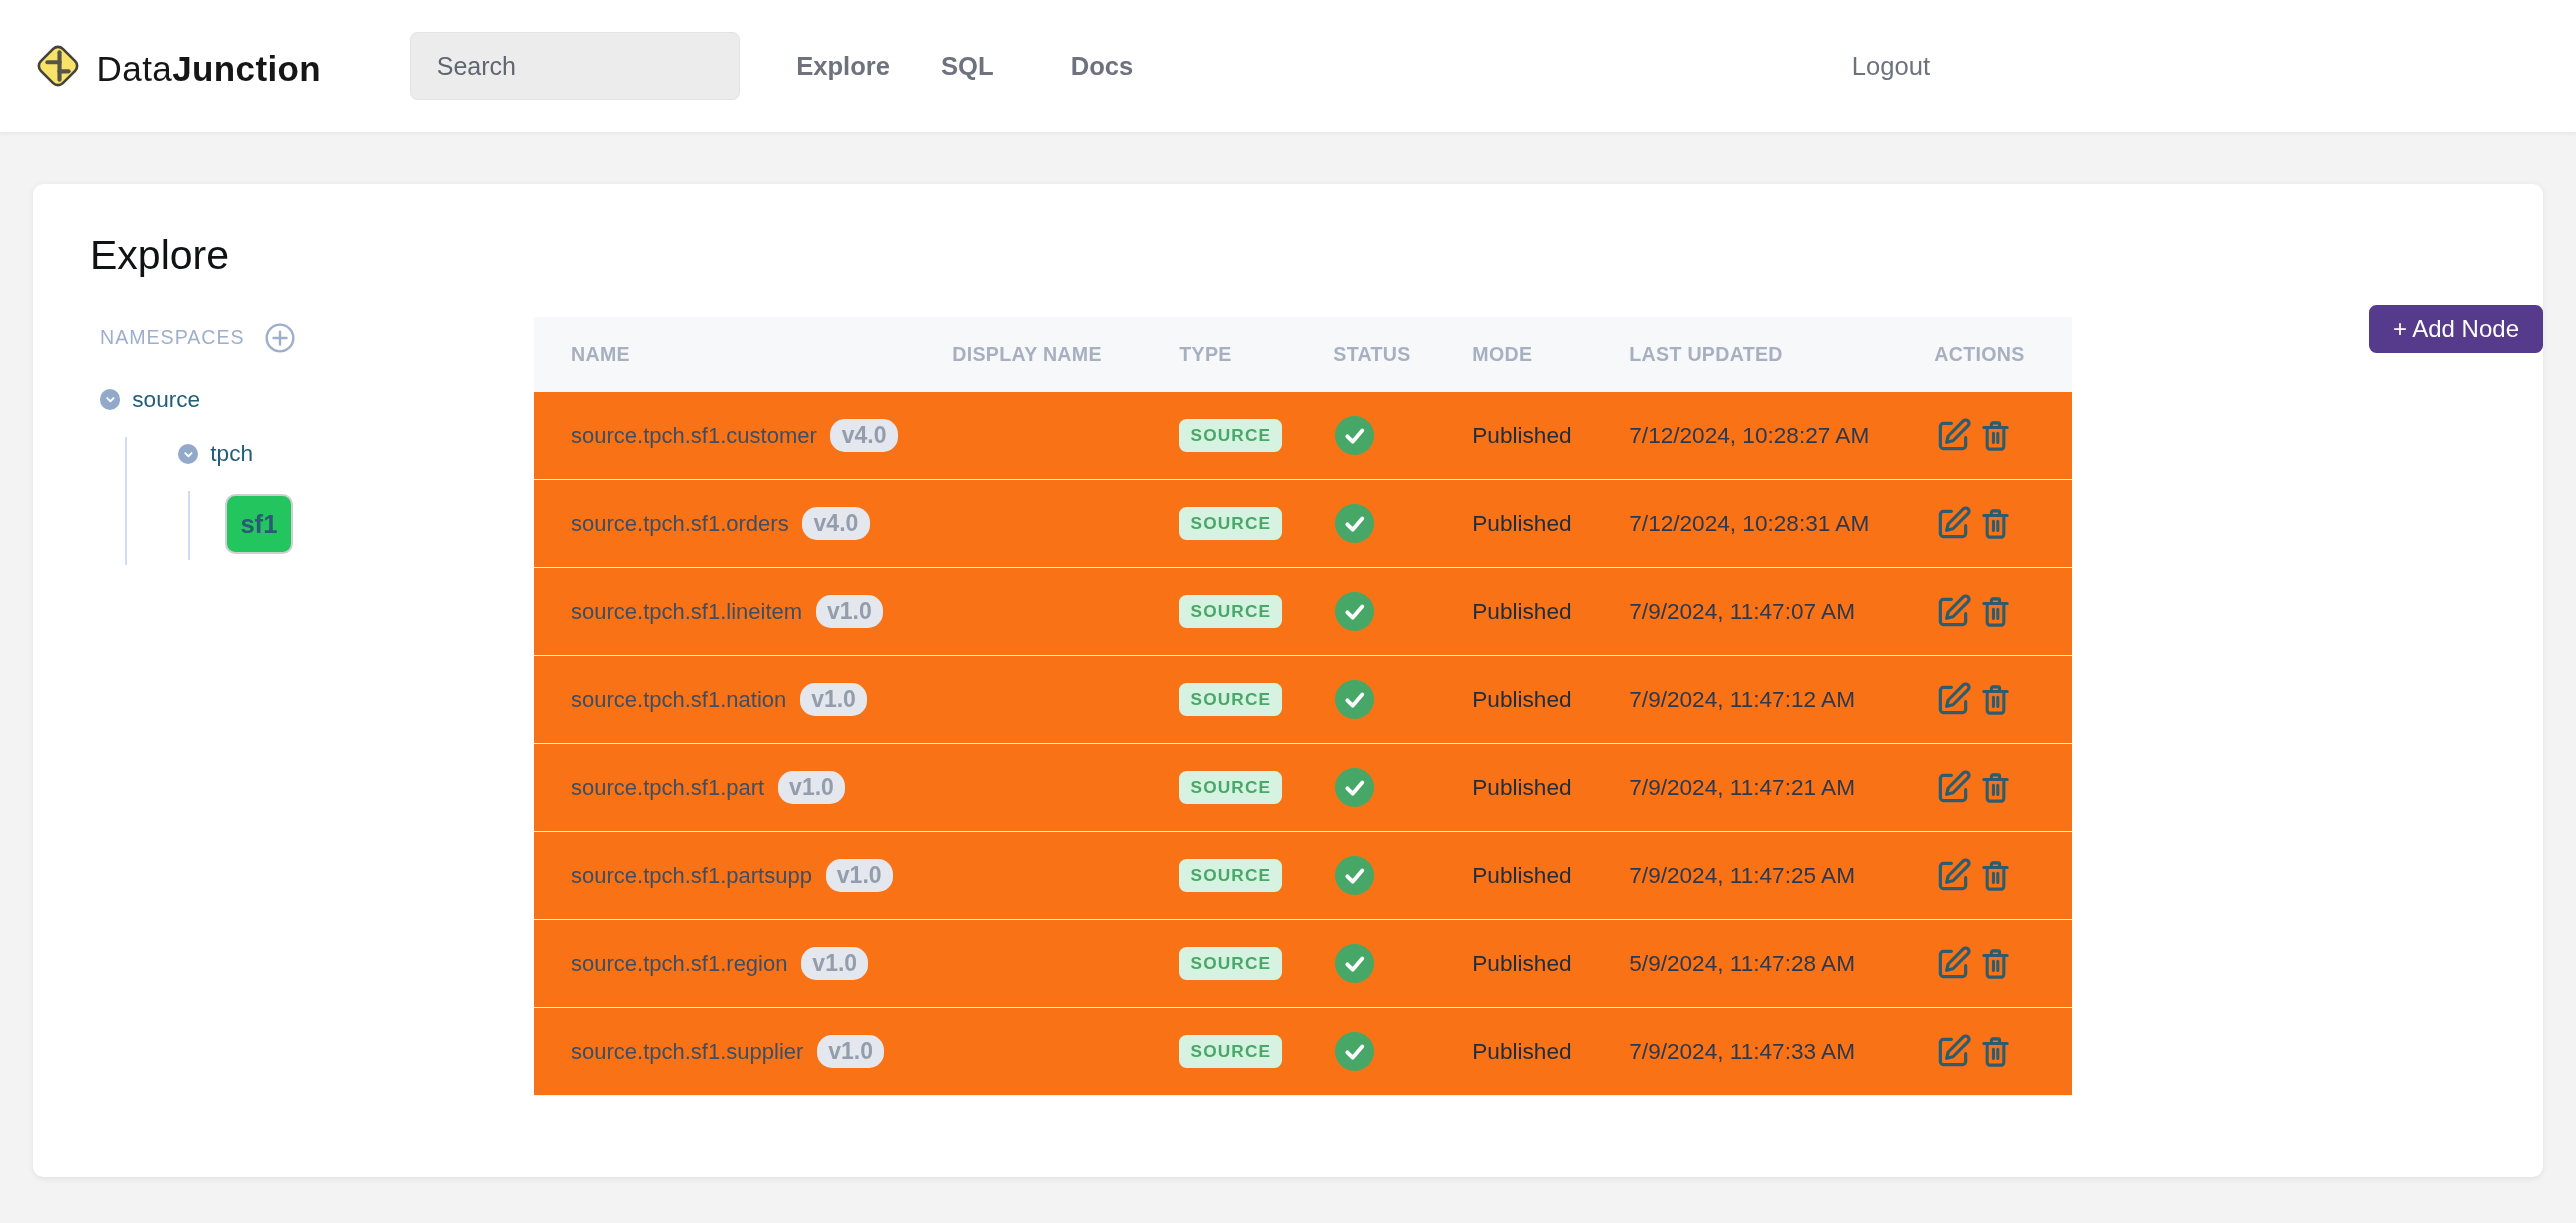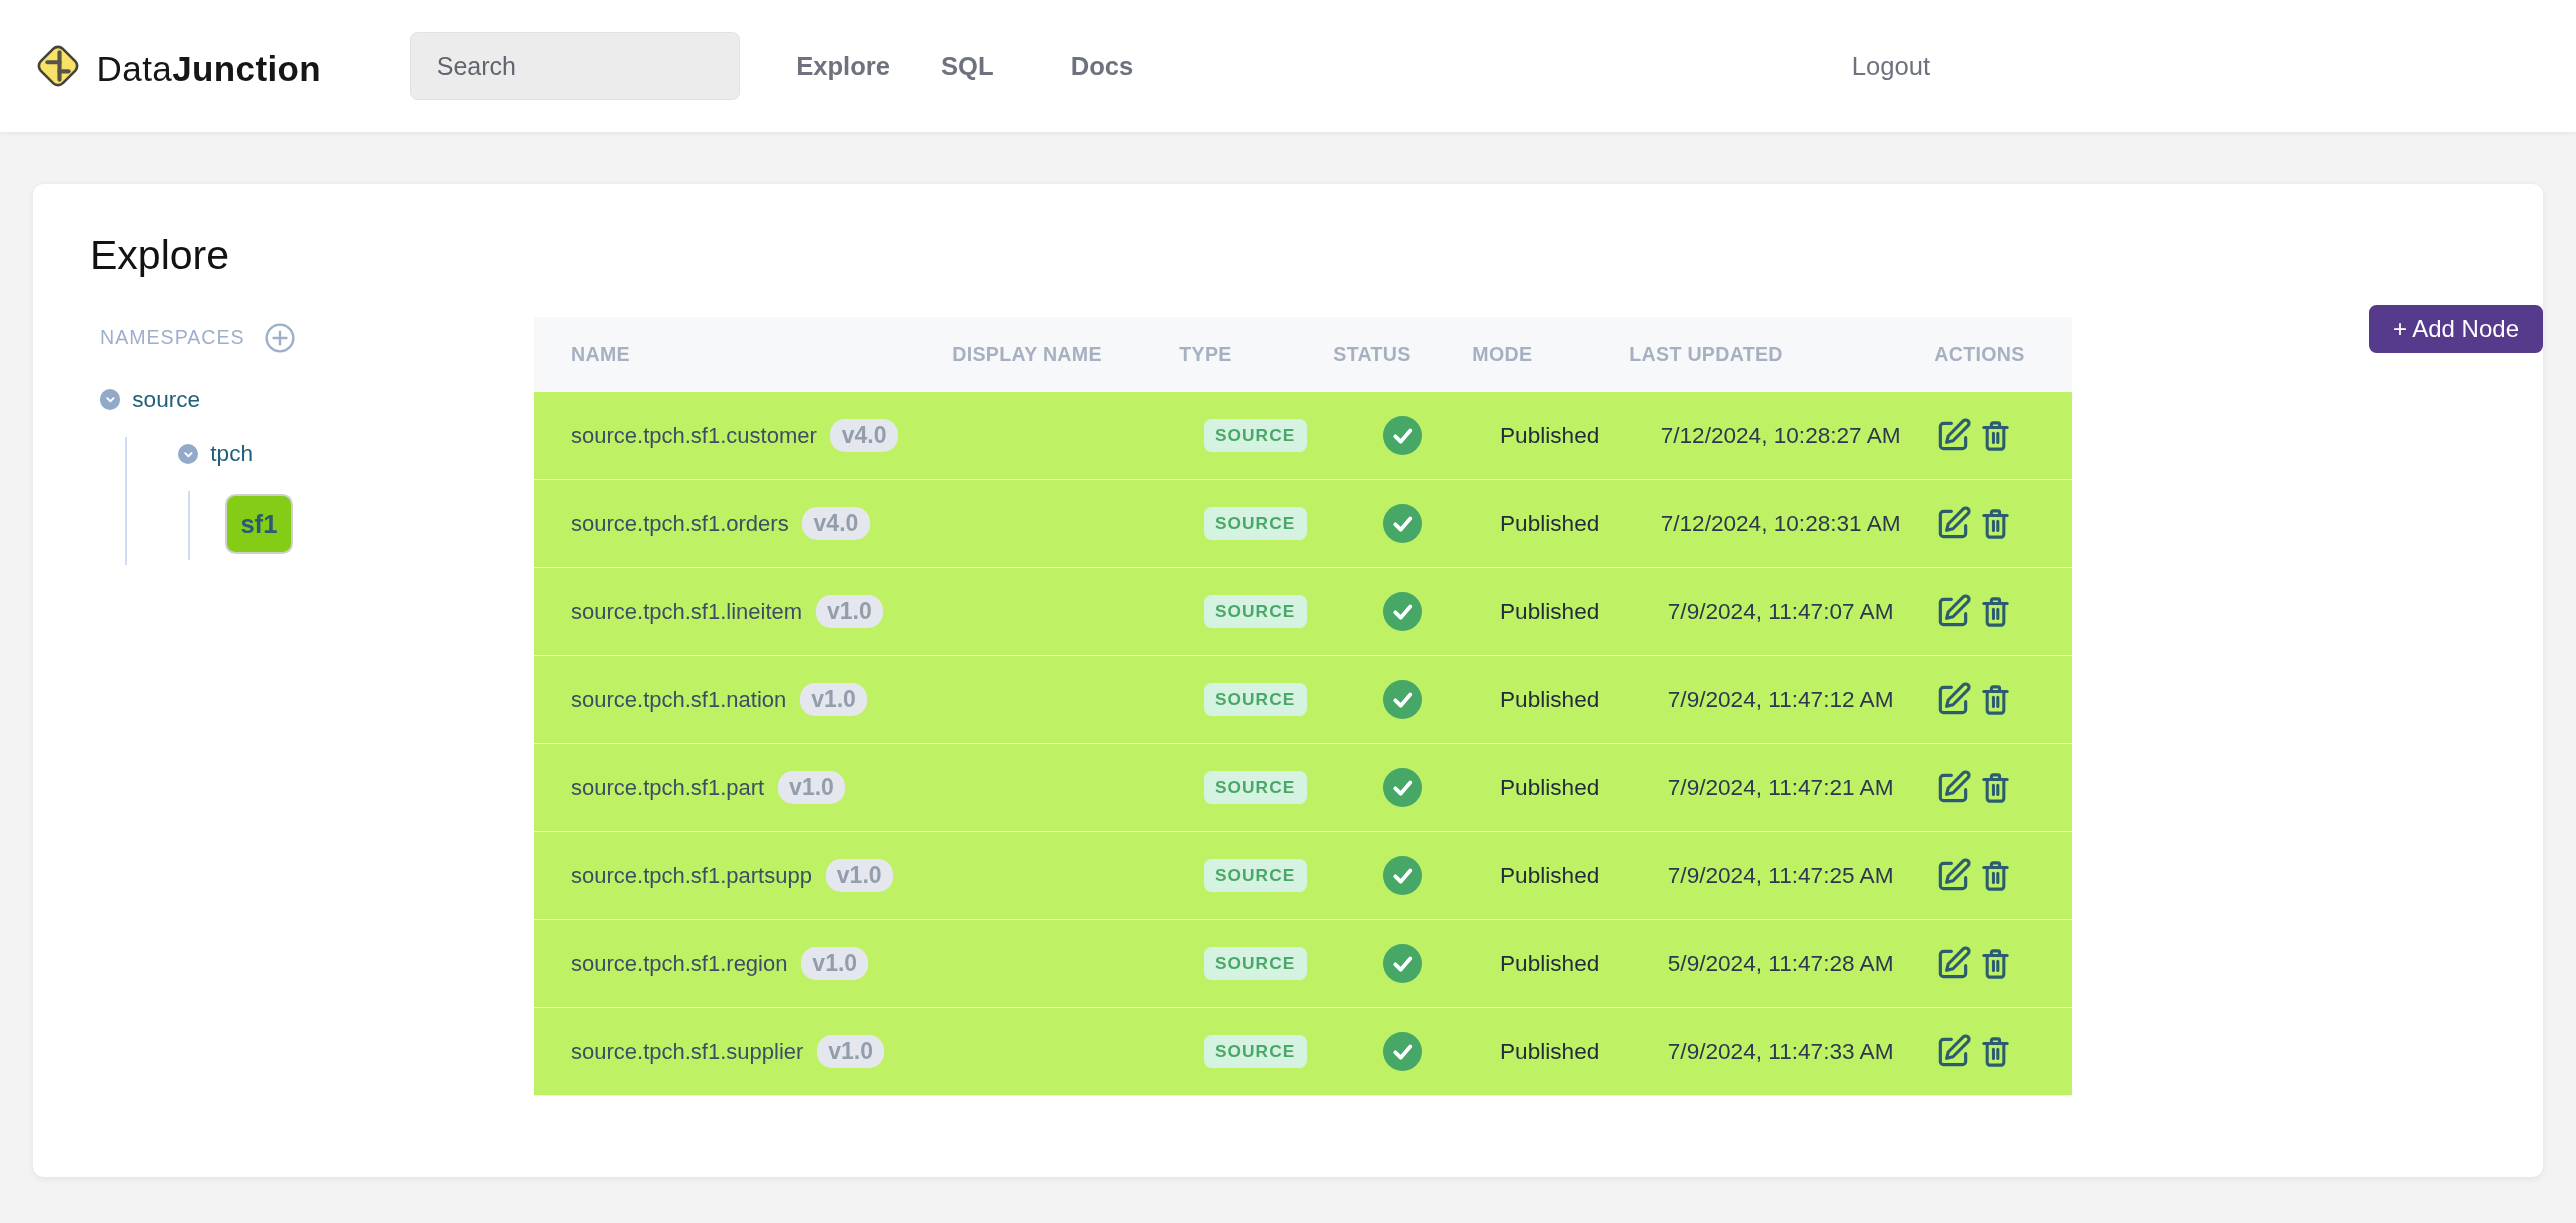--- a/index.html
+++ b/index.html
@@ -70,38 +70,38 @@
   .chev {
     width: 20.3px; height: 20.3px; border-radius: 50%;
     background: #93a9ca; display: inline-flex; align-items: center; justify-content: center;
     flex: 0 0 auto;
   }
   .tree-children-1 { margin-left: 25px; border-left: 2.3px solid #cfdDF4; padding-left: 51px; margin-top: 21px; padding-top: 1.5px; padding-bottom: 4.5px; }
   .tree-children-2 { margin-left: 9.8px; border-left: 2.3px solid #cfdDF4; padding-left: 35px; margin-top: 21px; padding-top: 3px; padding-bottom: 6px; }
   .ns-chip {
     display: inline-flex; align-items: center; justify-content: center;
     min-width: 57px; height: 60px; padding: 0 13.6px;
-    background: #84cc16; border: 2.3px solid #cfcfcf; border-radius: 10.5px;
+    background: #22c55e; border: 2.3px solid #cfcfcf; border-radius: 10.5px;
     font-size: 25.6px; font-weight: 700; color: #2b5b74; cursor: pointer;
   }
 
   
   .table-wrap { width: 1538px; flex: 0 0 auto; }
   .thead, .tr {
     display: grid;
     grid-template-columns: 416px 227px 154px 139px 157px 305px 140px;
     align-items: center;
   }
   .thead { height: 75px; background: #f7f8fa; }
   .th {
     font-size: 19.6px; font-weight: 600; letter-spacing: 0.3px;
     color: #a6b0c0; padding-left: 2.3px;
   }
   .th.first { padding-left: 37px; }
-  .tr { height: 88px; border-bottom: 1.5px solid #eef1f6; background: #bef264; text-align: center; }
+  .tr { height: 88px; border-bottom: 1.5px solid #eef1f6; background: #f97316; }
   .td { padding-left: 2.3px; font-size: 22.6px; }
   .td-name { display: flex; align-items: center; gap: 13.6px; padding-left: 37px; }
   .node-name { font-size: 22px; font-weight: 500; color: #3d4e64; cursor: pointer; }
   .ver-pill {
     background: #e4e7ed; color: #949dab;
     font-size: 23px; font-weight: 700;
     padding: 5.3px 11.3px; border-radius: 15px; line-height: 1;
   }
   .type-pill {
     display: inline-block;

